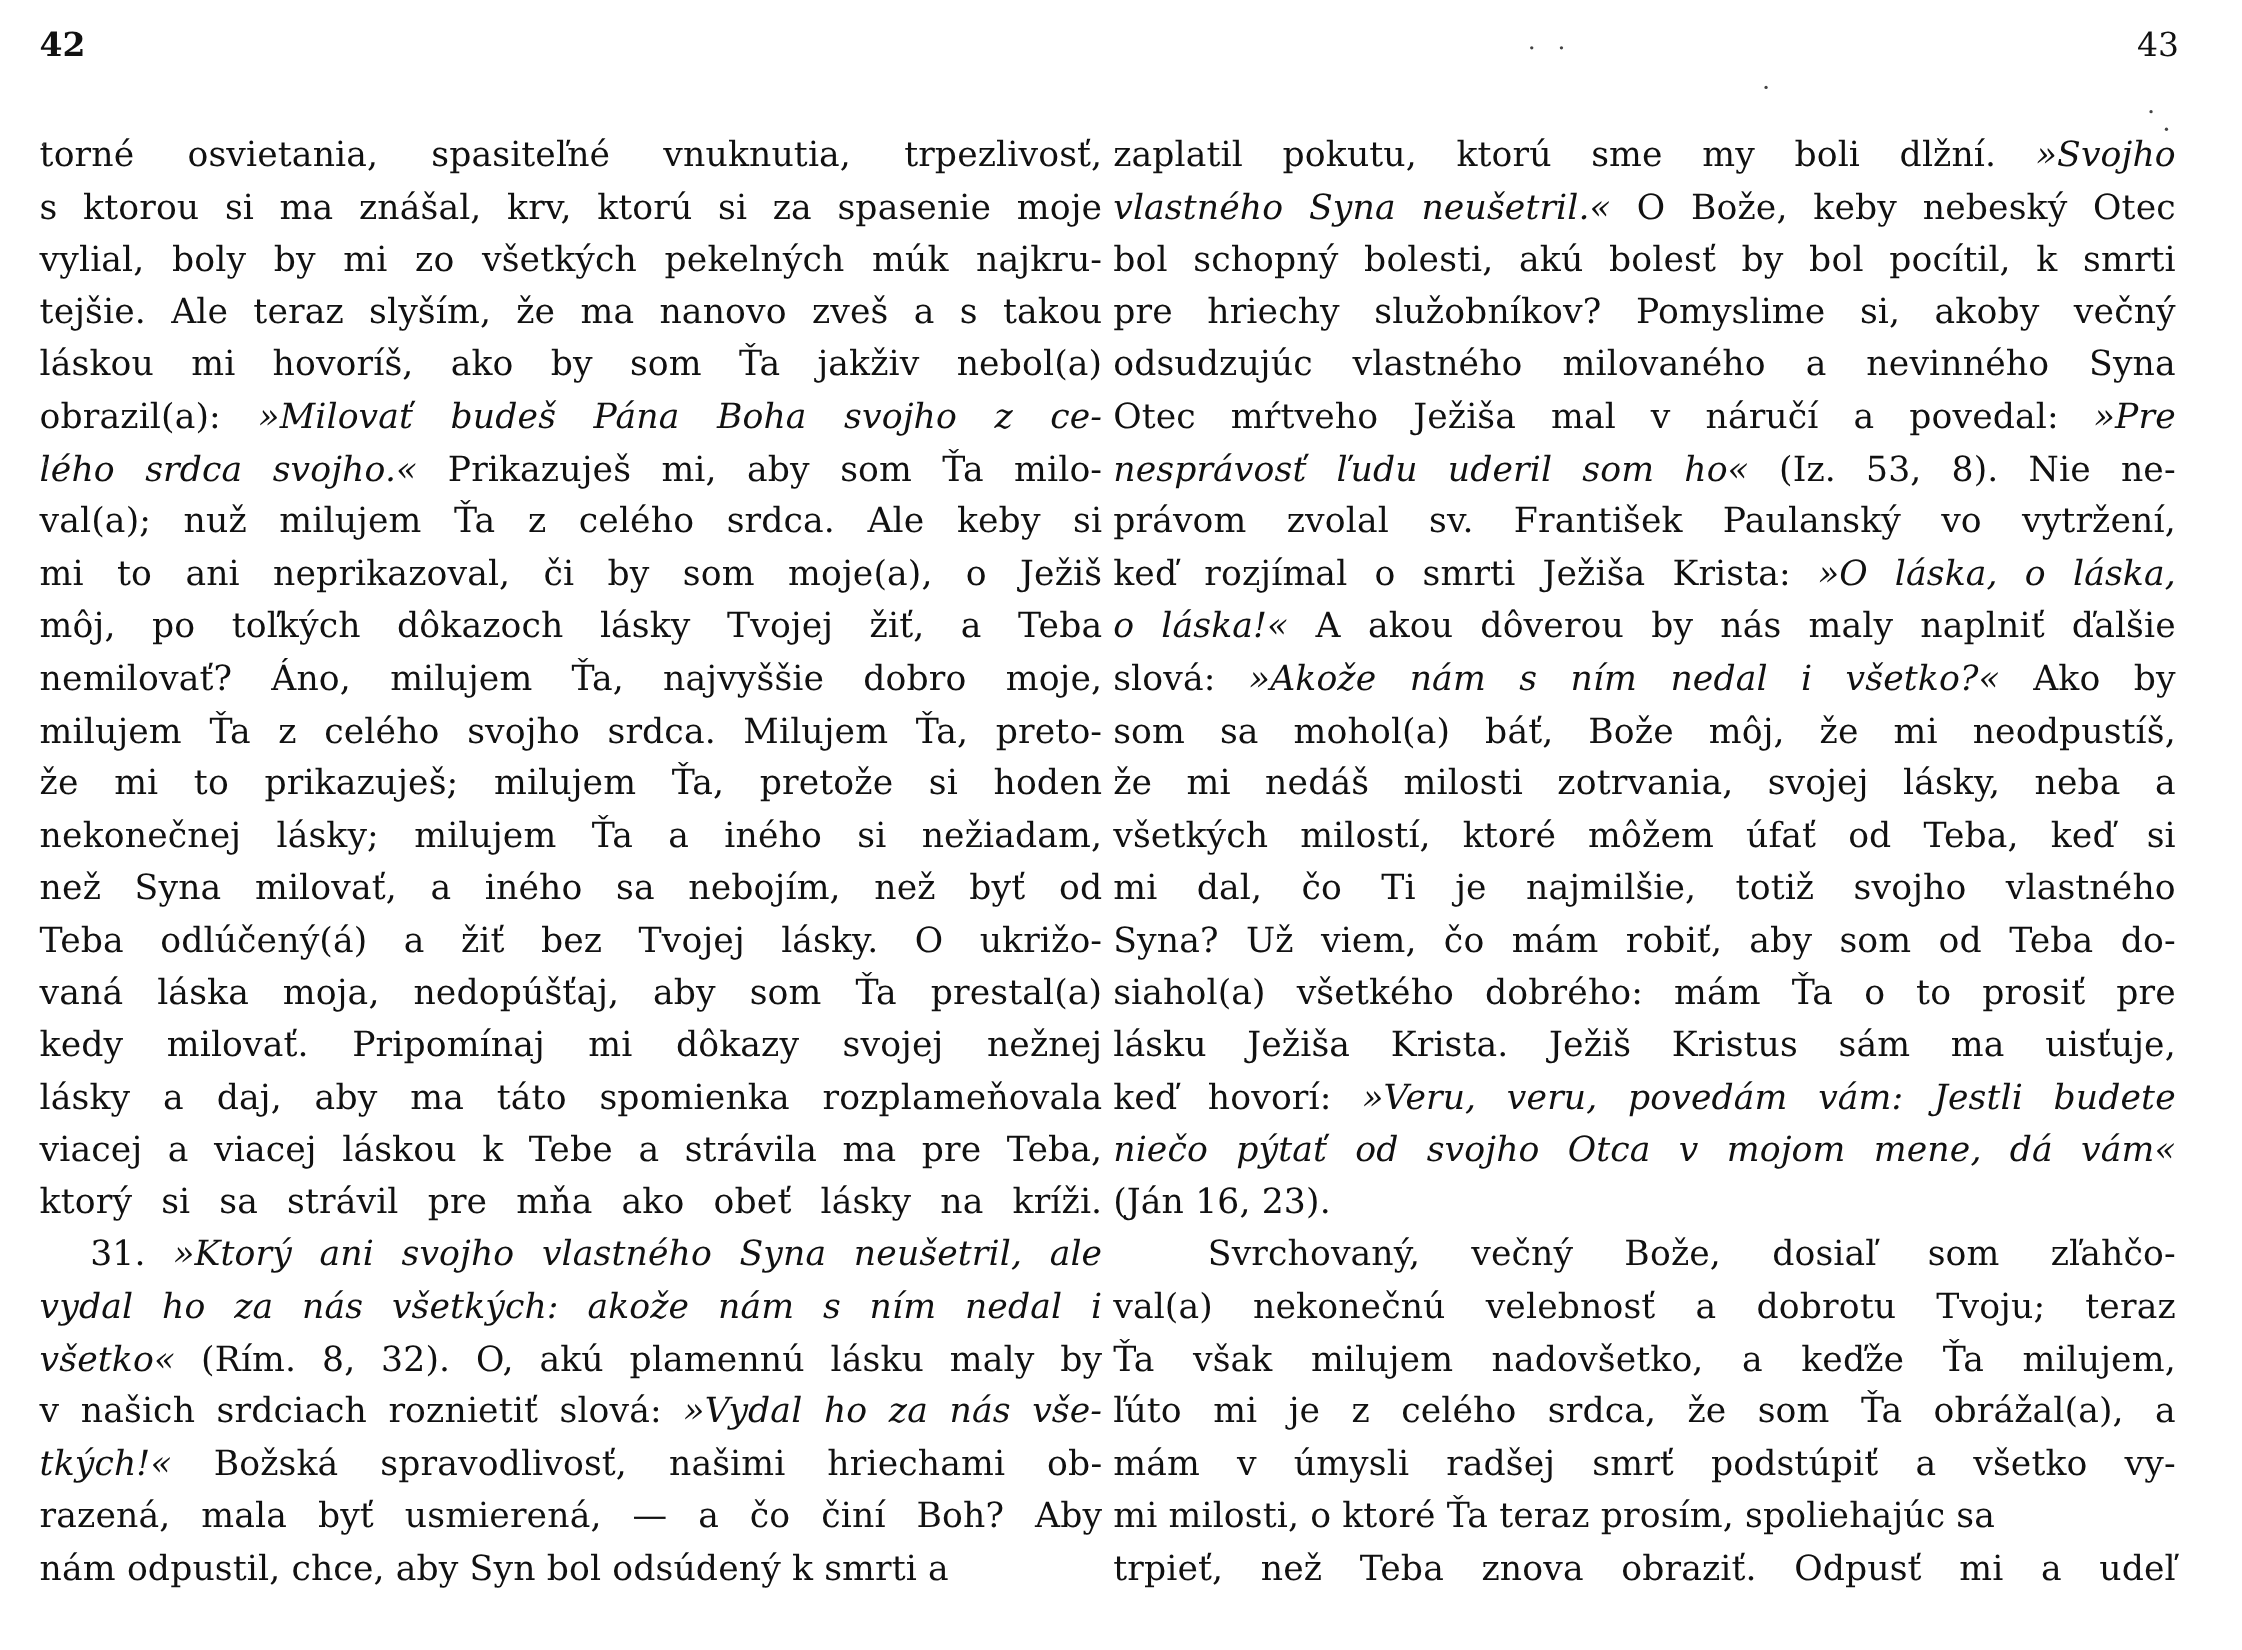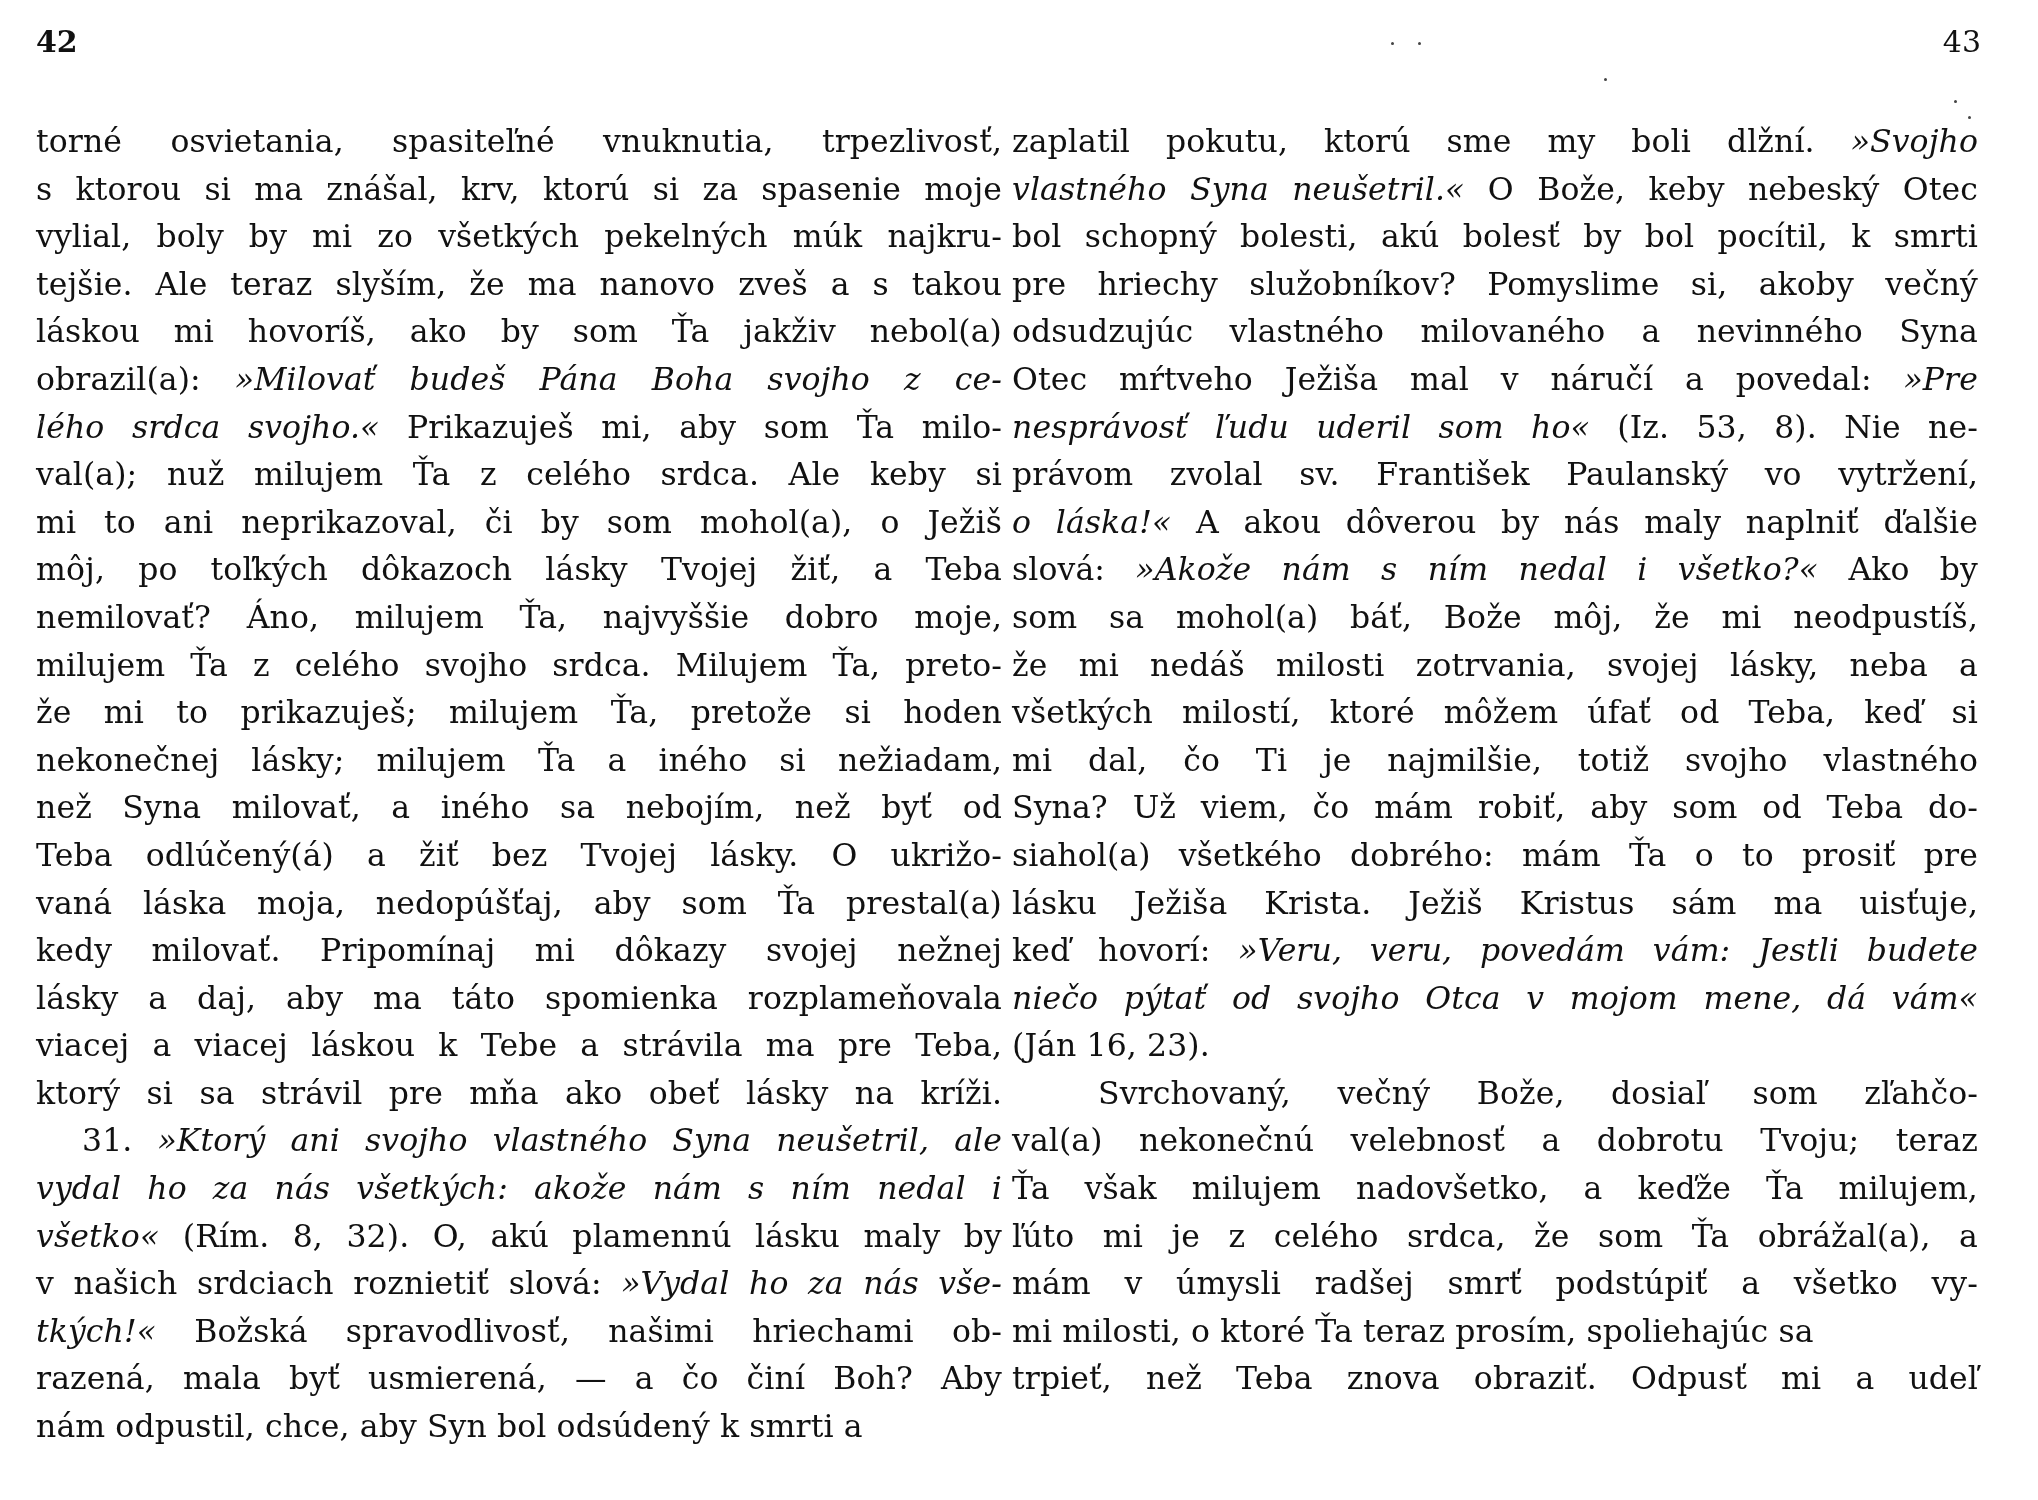--- a/index.html
+++ b/index.html
@@ -30,21 +30,21 @@
   <div class="page-number">42</div>
   <div class="text">
       <span class="line"><span class="seg">torné osvietania, spasiteľné vnuknutia, trpezlivosť,</span></span>
       <span class="line"><span class="seg">s ktorou si ma znášal, krv, ktorú si za spasenie moje</span></span>
       <span class="line"><span class="seg">vylial, boly by mi zo všetkých pekelných múk najkru-</span></span>
       <span class="line"><span class="seg">tejšie. Ale teraz slyším, že ma nanovo zveš a s takou</span></span>
       <span class="line"><span class="seg">láskou mi hovoríš, ako by som Ťa jakživ nebol(a)</span></span>
       <span class="line"><span class="seg">obrazil(a): </span><span class="seg it">»Milovať budeš Pána Boha svojho z ce-</span></span>
       <span class="line"><span class="seg it">lého srdca svojho.«</span><span class="seg"> Prikazuješ mi, aby som Ťa milo-</span></span>
       <span class="line"><span class="seg">val(a); nuž milujem Ťa z celého srdca. Ale keby si</span></span>
-      <span class="line"><span class="seg">mi to ani neprikazoval, či by som mohol(a), o Ježiš</span></span>
+      <span class="line"><span class="seg">mi to ani neprikazoval, či by som moje(a), o Ježiš</span></span>
       <span class="line"><span class="seg">môj, po toľkých dôkazoch lásky Tvojej žiť, a Teba</span></span>
       <span class="line"><span class="seg">nemilovať? Áno, milujem Ťa, najvyššie dobro moje,</span></span>
       <span class="line"><span class="seg">milujem Ťa z celého svojho srdca. Milujem Ťa, preto-</span></span>
       <span class="line"><span class="seg">že mi to prikazuješ; milujem Ťa, pretože si hoden</span></span>
       <span class="line"><span class="seg">nekonečnej lásky; milujem Ťa a iného si nežiadam,</span></span>
       <span class="line"><span class="seg">než Syna milovať, a iného sa nebojím, než byť od</span></span>
       <span class="line"><span class="seg">Teba odlúčený(á) a žiť bez Tvojej lásky. O ukrižo-</span></span>
       <span class="line"><span class="seg">vaná láska moja, nedopúšťaj, aby som Ťa prestal(a)</span></span>
       <span class="line"><span class="seg">kedy milovať. Pripomínaj mi dôkazy svojej nežnej</span></span>
       <span class="line"><span class="seg">lásky a daj, aby ma táto spomienka rozplameňovala</span></span>
@@ -66,20 +66,21 @@
   <div class="page-number">43</div>
   <div class="text">
       <span class="line"><span class="seg">zaplatil pokutu, ktorú sme my boli dlžní. </span><span class="seg it">»Svojho</span></span>
       <span class="line"><span class="seg it">vlastného Syna neušetril.«</span><span class="seg"> O Bože, keby nebeský Otec</span></span>
       <span class="line"><span class="seg">bol schopný bolesti, akú bolesť by bol pocítil, k smrti</span></span>
       <span class="line"><span class="seg">pre hriechy služobníkov? Pomyslime si, akoby večný</span></span>
       <span class="line"><span class="seg">odsudzujúc vlastného milovaného a nevinného Syna</span></span>
       <span class="line"><span class="seg">Otec mŕtveho Ježiša mal v náručí a povedal: </span><span class="seg it">»Pre</span></span>
       <span class="line"><span class="seg it">nesprávosť ľudu uderil som ho«</span><span class="seg"> (Iz. 53, 8). Nie ne-</span></span>
       <span class="line"><span class="seg">právom zvolal sv. František Paulanský vo vytržení,</span></span>
+      <span class="line"><span class="seg">keď rozjímal o smrti Ježiša Krista: </span><span class="seg it">»O láska, o láska,</span></span>
       <span class="line"><span class="seg it">o láska!«</span><span class="seg"> A akou dôverou by nás maly naplniť ďalšie</span></span>
       <span class="line"><span class="seg">slová: </span><span class="seg it">»Akože nám s ním nedal i všetko?«</span><span class="seg"> Ako by</span></span>
       <span class="line"><span class="seg">som sa mohol(a) báť, Bože môj, že mi neodpustíš,</span></span>
       <span class="line"><span class="seg">že mi nedáš milosti zotrvania, svojej lásky, neba a</span></span>
       <span class="line"><span class="seg">všetkých milostí, ktoré môžem úfať od Teba, keď si</span></span>
       <span class="line"><span class="seg">mi dal, čo Ti je najmilšie, totiž svojho vlastného</span></span>
       <span class="line"><span class="seg">Syna? Už viem, čo mám robiť, aby som od Teba do-</span></span>
       <span class="line"><span class="seg">siahol(a) všetkého dobrého: mám Ťa o to prosiť pre</span></span>
       <span class="line"><span class="seg">lásku Ježiša Krista. Ježiš Kristus sám ma uisťuje,</span></span>
       <span class="line"><span class="seg">keď hovorí: </span><span class="seg it">»Veru, veru, povedám vám: Jestli budete</span></span>

